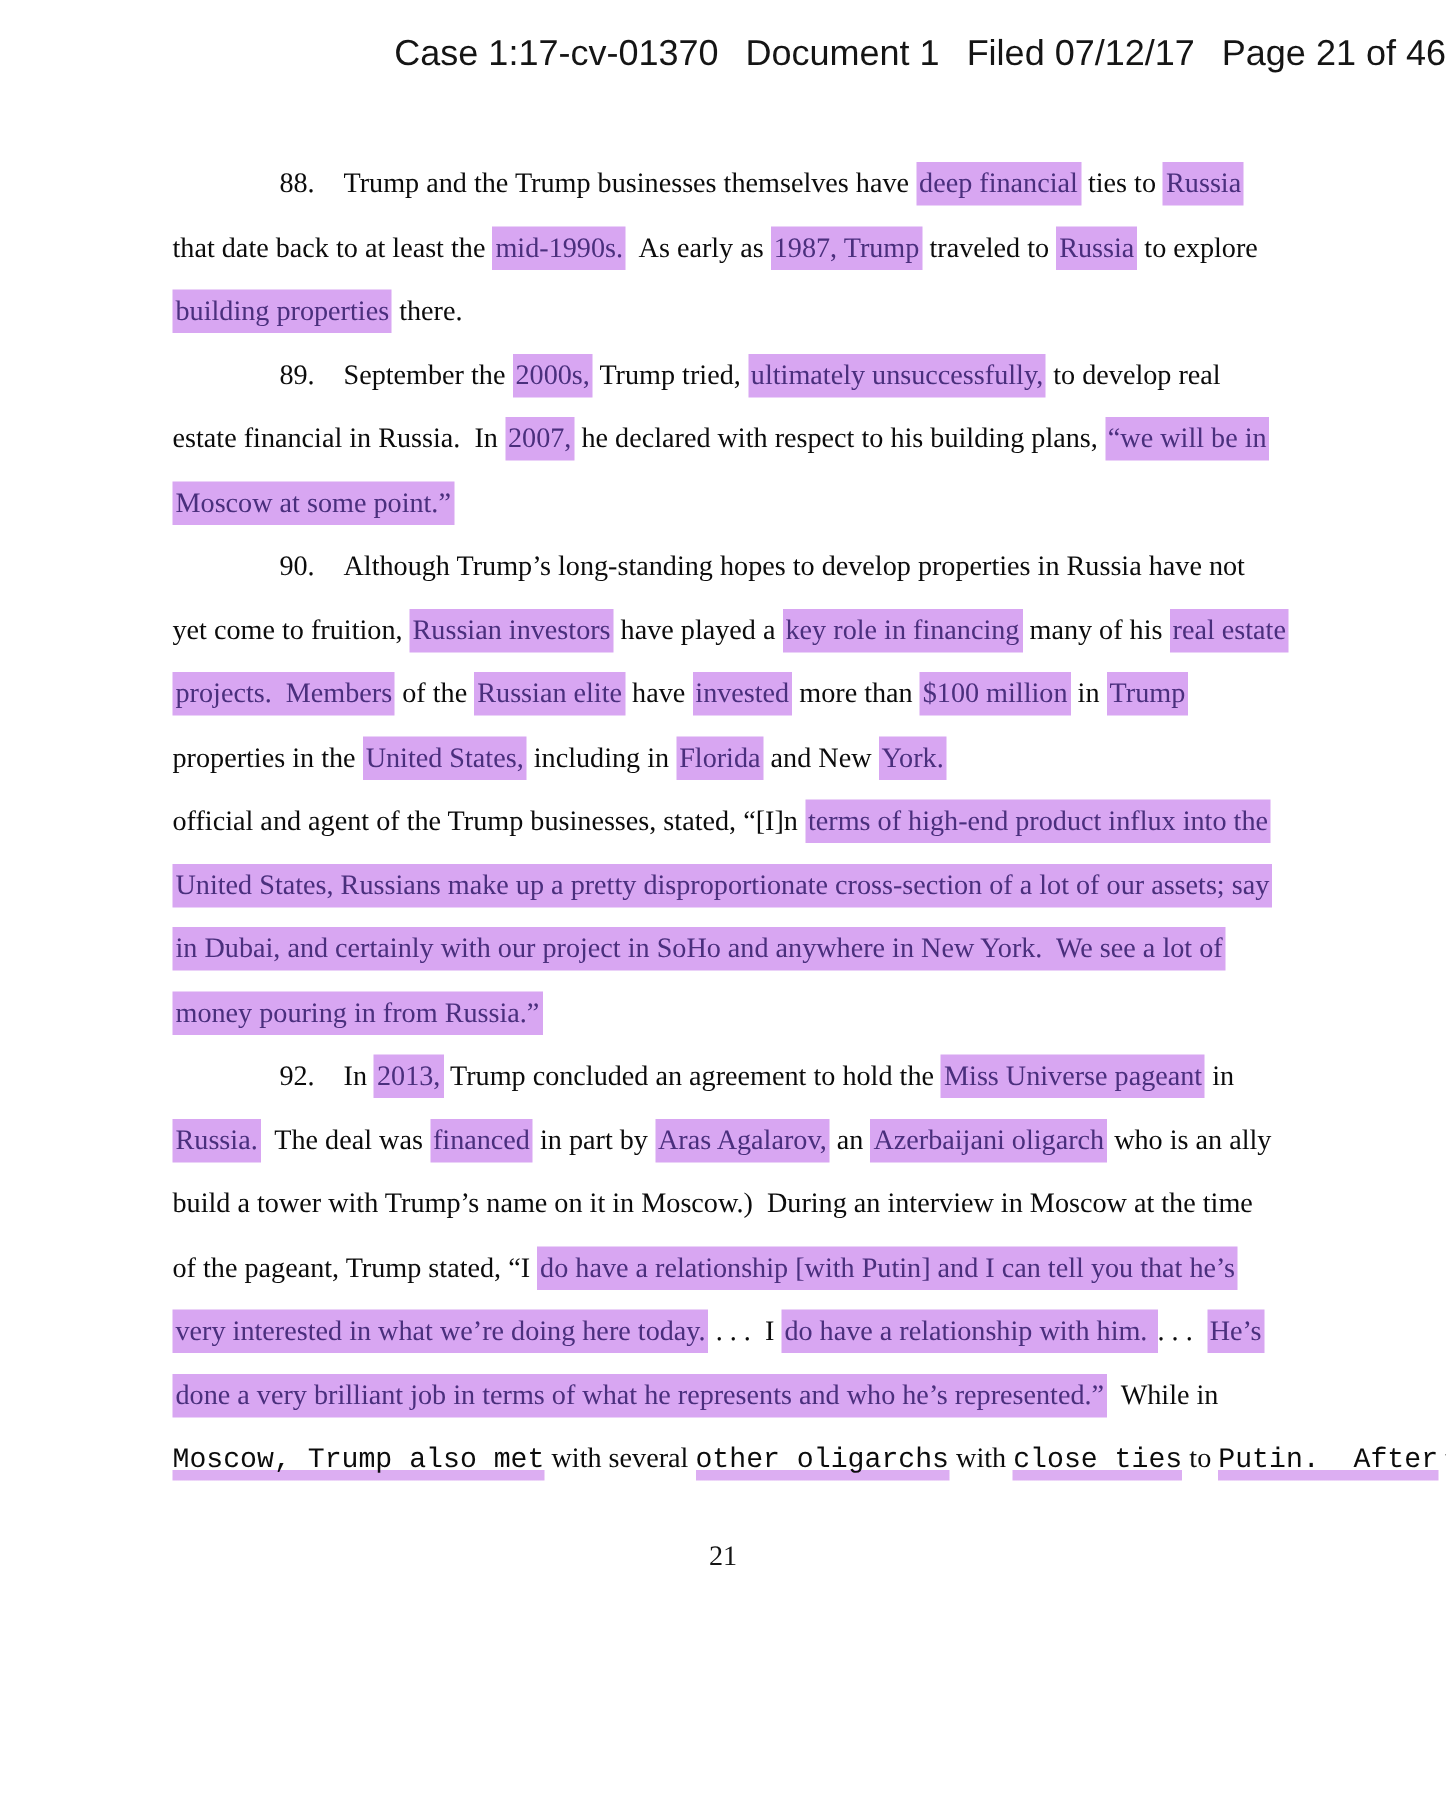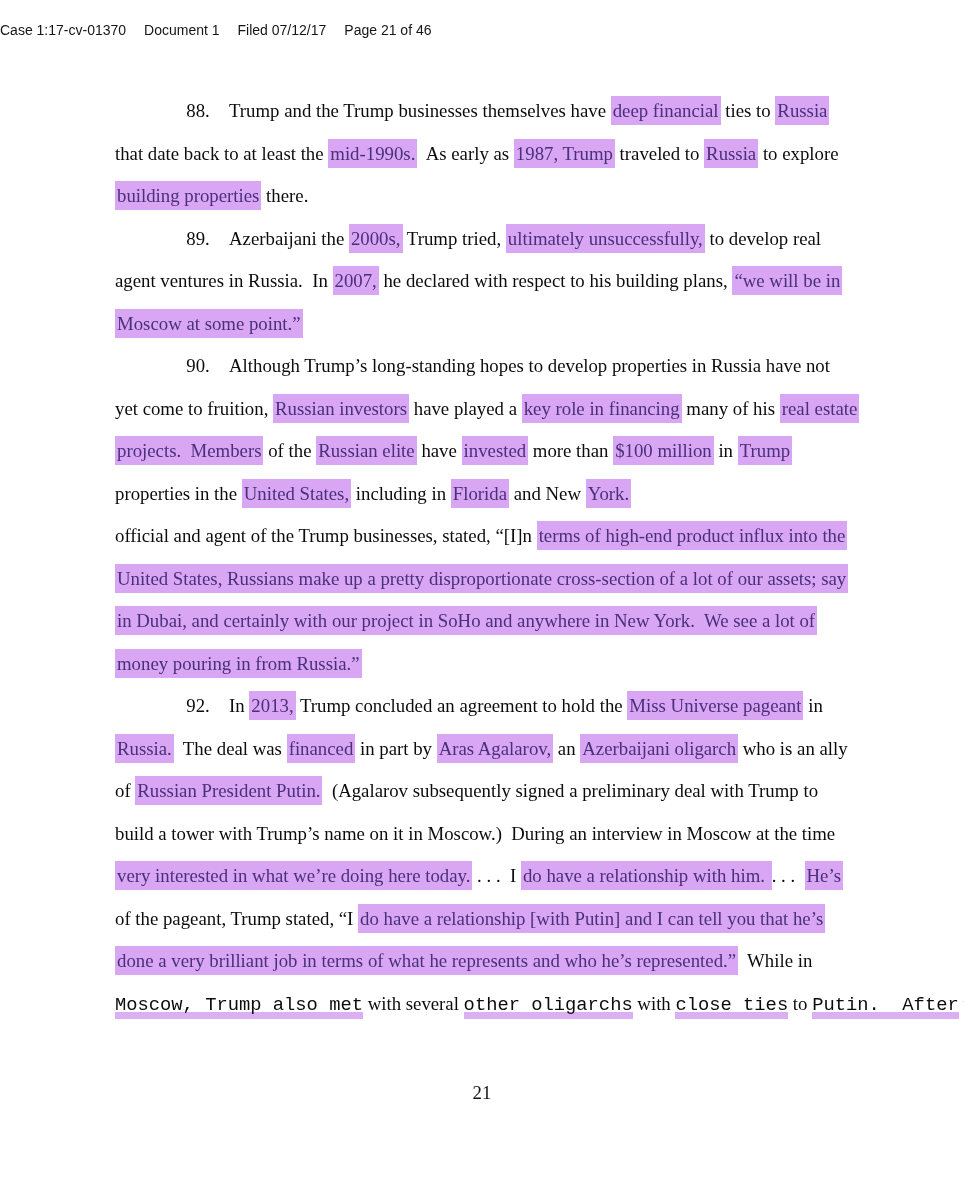--- a/index.html
+++ b/index.html
@@ -11,23 +11,23 @@
   html,body{margin:0;padding:0;}
   body{
     width:964px;height:1200px;
     background:#ffffff;
     font-family:"Liberation Serif", serif;
     color:var(--ink);
     overflow:hidden;
   }
   .header{
     margin-top:22px;
-    text-align:left;
+    text-align:right;
     font-family:"Liberation Sans", sans-serif;
-    font-size:14px;
+    font-size:24px;
     color:#151515;
     white-space:pre;
   }
   .header span + span{margin-left:18px;}
   .doc{
     margin-left:115px;
     margin-top:52px;
     width:745px;
     font-size:18.8px;
     line-height:42.5px;
@@ -40,49 +40,48 @@
     background-color:var(--hl);
     color:var(--hlText);
     padding:4px 2px;
   }
   .h2{
     background:linear-gradient(to bottom, transparent 72%, var(--hlPartial) 72%);
     padding-bottom:3px;
     font-family:Liberation Mono, monospace;
   }
   .footer{
-    margin-top:56px;
+    margin-top:32px;
     text-align:center;
     font-size:18.8px;
     color:#151515;
   }
 </style>
 </head>
 <body>
 
 <div class="header"><span>Case 1:17-cv-01370</span><span>Document 1</span><span>Filed 07/12/17</span><span>Page 21 of 46</span></div>
 
 <div class="doc" id="doc-body">
     <div class="line first"><span class="num">88.</span><span class="h0">Trump and the Trump businesses themselves have </span><span class="h1">deep financial</span><span class="h0"> ties to </span><span class="h1">Russia</span></div>
     <div class="line"><span class="h0">that date back to at least the </span><span class="h1">mid-1990s.</span><span class="h0">  As early as </span><span class="h1">1987, Trump</span><span class="h0"> traveled to </span><span class="h1">Russia</span><span class="h0"> to explore</span></div>
     <div class="line"><span class="h1">building properties</span><span class="h0"> there.</span></div>
-    <div class="line first"><span class="num">89.</span><span class="h0">Azerbaijani the </span><span class="h1">2000s,</span><span class="h0"> Trump tried, </span><span class="h1">ultimately unsuccessfully,</span><span class="h0"> to develop real</span></div>
-    <div class="line"><span class="h0">agent ventures in Russia.  In </span><span class="h1">2007,</span><span class="h0"> he declared with respect to his building plans, </span><span class="h1">“we will be in</span></div>
+    <div class="line first"><span class="num">89.</span><span class="h0">September the </span><span class="h1">2000s,</span><span class="h0"> Trump tried, </span><span class="h1">ultimately unsuccessfully,</span><span class="h0"> to develop real</span></div>
+    <div class="line"><span class="h0">estate financial in Russia.  In </span><span class="h1">2007,</span><span class="h0"> he declared with respect to his building plans, </span><span class="h1">“we will be in</span></div>
     <div class="line"><span class="h1">Moscow at some point.”</span></div>
     <div class="line first"><span class="num">90.</span><span class="h0">Although Trump’s long-standing hopes to develop properties in Russia have not</span></div>
     <div class="line"><span class="h0">yet come to fruition, </span><span class="h1">Russian investors</span><span class="h0"> have played a </span><span class="h1">key role in financing</span><span class="h0"> many of his </span><span class="h1">real estate</span></div>
     <div class="line"><span class="h1">projects.  Members</span><span class="h0"> of the </span><span class="h1">Russian elite</span><span class="h0"> have </span><span class="h1">invested</span><span class="h0"> more than </span><span class="h1">$100 million</span><span class="h0"> in </span><span class="h1">Trump</span></div>
     <div class="line"><span class="h0">properties in the </span><span class="h1">United States,</span><span class="h0"> including in </span><span class="h1">Florida</span><span class="h0"> and New </span><span class="h1">York.</span></div>
     <div class="line"><span class="h0">official and agent of the Trump businesses, stated, “[I]n </span><span class="h1">terms of high-end product influx into the</span></div>
     <div class="line"><span class="h1">United States, Russians make up a pretty disproportionate cross-section of a lot of our assets; say</span></div>
     <div class="line"><span class="h1">in Dubai, and certainly with our project in SoHo and anywhere in New York.  We see a lot of</span></div>
     <div class="line"><span class="h1">money pouring in from Russia.”</span></div>
     <div class="line first"><span class="num">92.</span><span class="h0">In </span><span class="h1">2013,</span><span class="h0"> Trump concluded an agreement to hold the </span><span class="h1">Miss Universe pageant</span><span class="h0"> in</span></div>
     <div class="line"><span class="h1">Russia.</span><span class="h0">  The deal was </span><span class="h1">financed</span><span class="h0"> in part by </span><span class="h1">Aras Agalarov,</span><span class="h0"> an </span><span class="h1">Azerbaijani oligarch</span><span class="h0"> who is an ally</span></div>
-    <div class="line"><span class="h0">of </span><span class="h1">Russian President Putin.</span><span class="h0">  (Agalarov subsequently signed a preliminary deal with Trump to</span></div>
     <div class="line"><span class="h0">build a tower with Trump’s name on it in Moscow.)  During an interview in Moscow at the time</span></div>
+    <div class="line"><span class="h0">of the pageant, Trump stated, “I </span><span class="h1">do have a relationship [with Putin] and I can tell you that he’s</span></div>
     <div class="line"><span class="h1">very interested in what we’re doing here today.</span><span class="h0"> . . .  I </span><span class="h1">do have a relationship with him. </span><span class="h0">. . .  </span><span class="h1">He’s</span></div>
-    <div class="line"><span class="h0">of the pageant, Trump stated, “I </span><span class="h1">do have a relationship [with Putin] and I can tell you that he’s</span></div>
     <div class="line"><span class="h1">done a very brilliant job in terms of what he represents and who he’s represented.”</span><span class="h0">  While in</span></div>
     <div class="line"><span class="h2">Moscow, Trump also met</span><span class="h0"> with several </span><span class="h2">other oligarchs</span><span class="h0"> with </span><span class="h2">close ties</span><span class="h0"> to </span><span class="h2">Putin.  After</span><span class="h0"> that</span></div>
   </div>
 
 <div class="footer"><span>21</span></div>
 
 </body></html>

